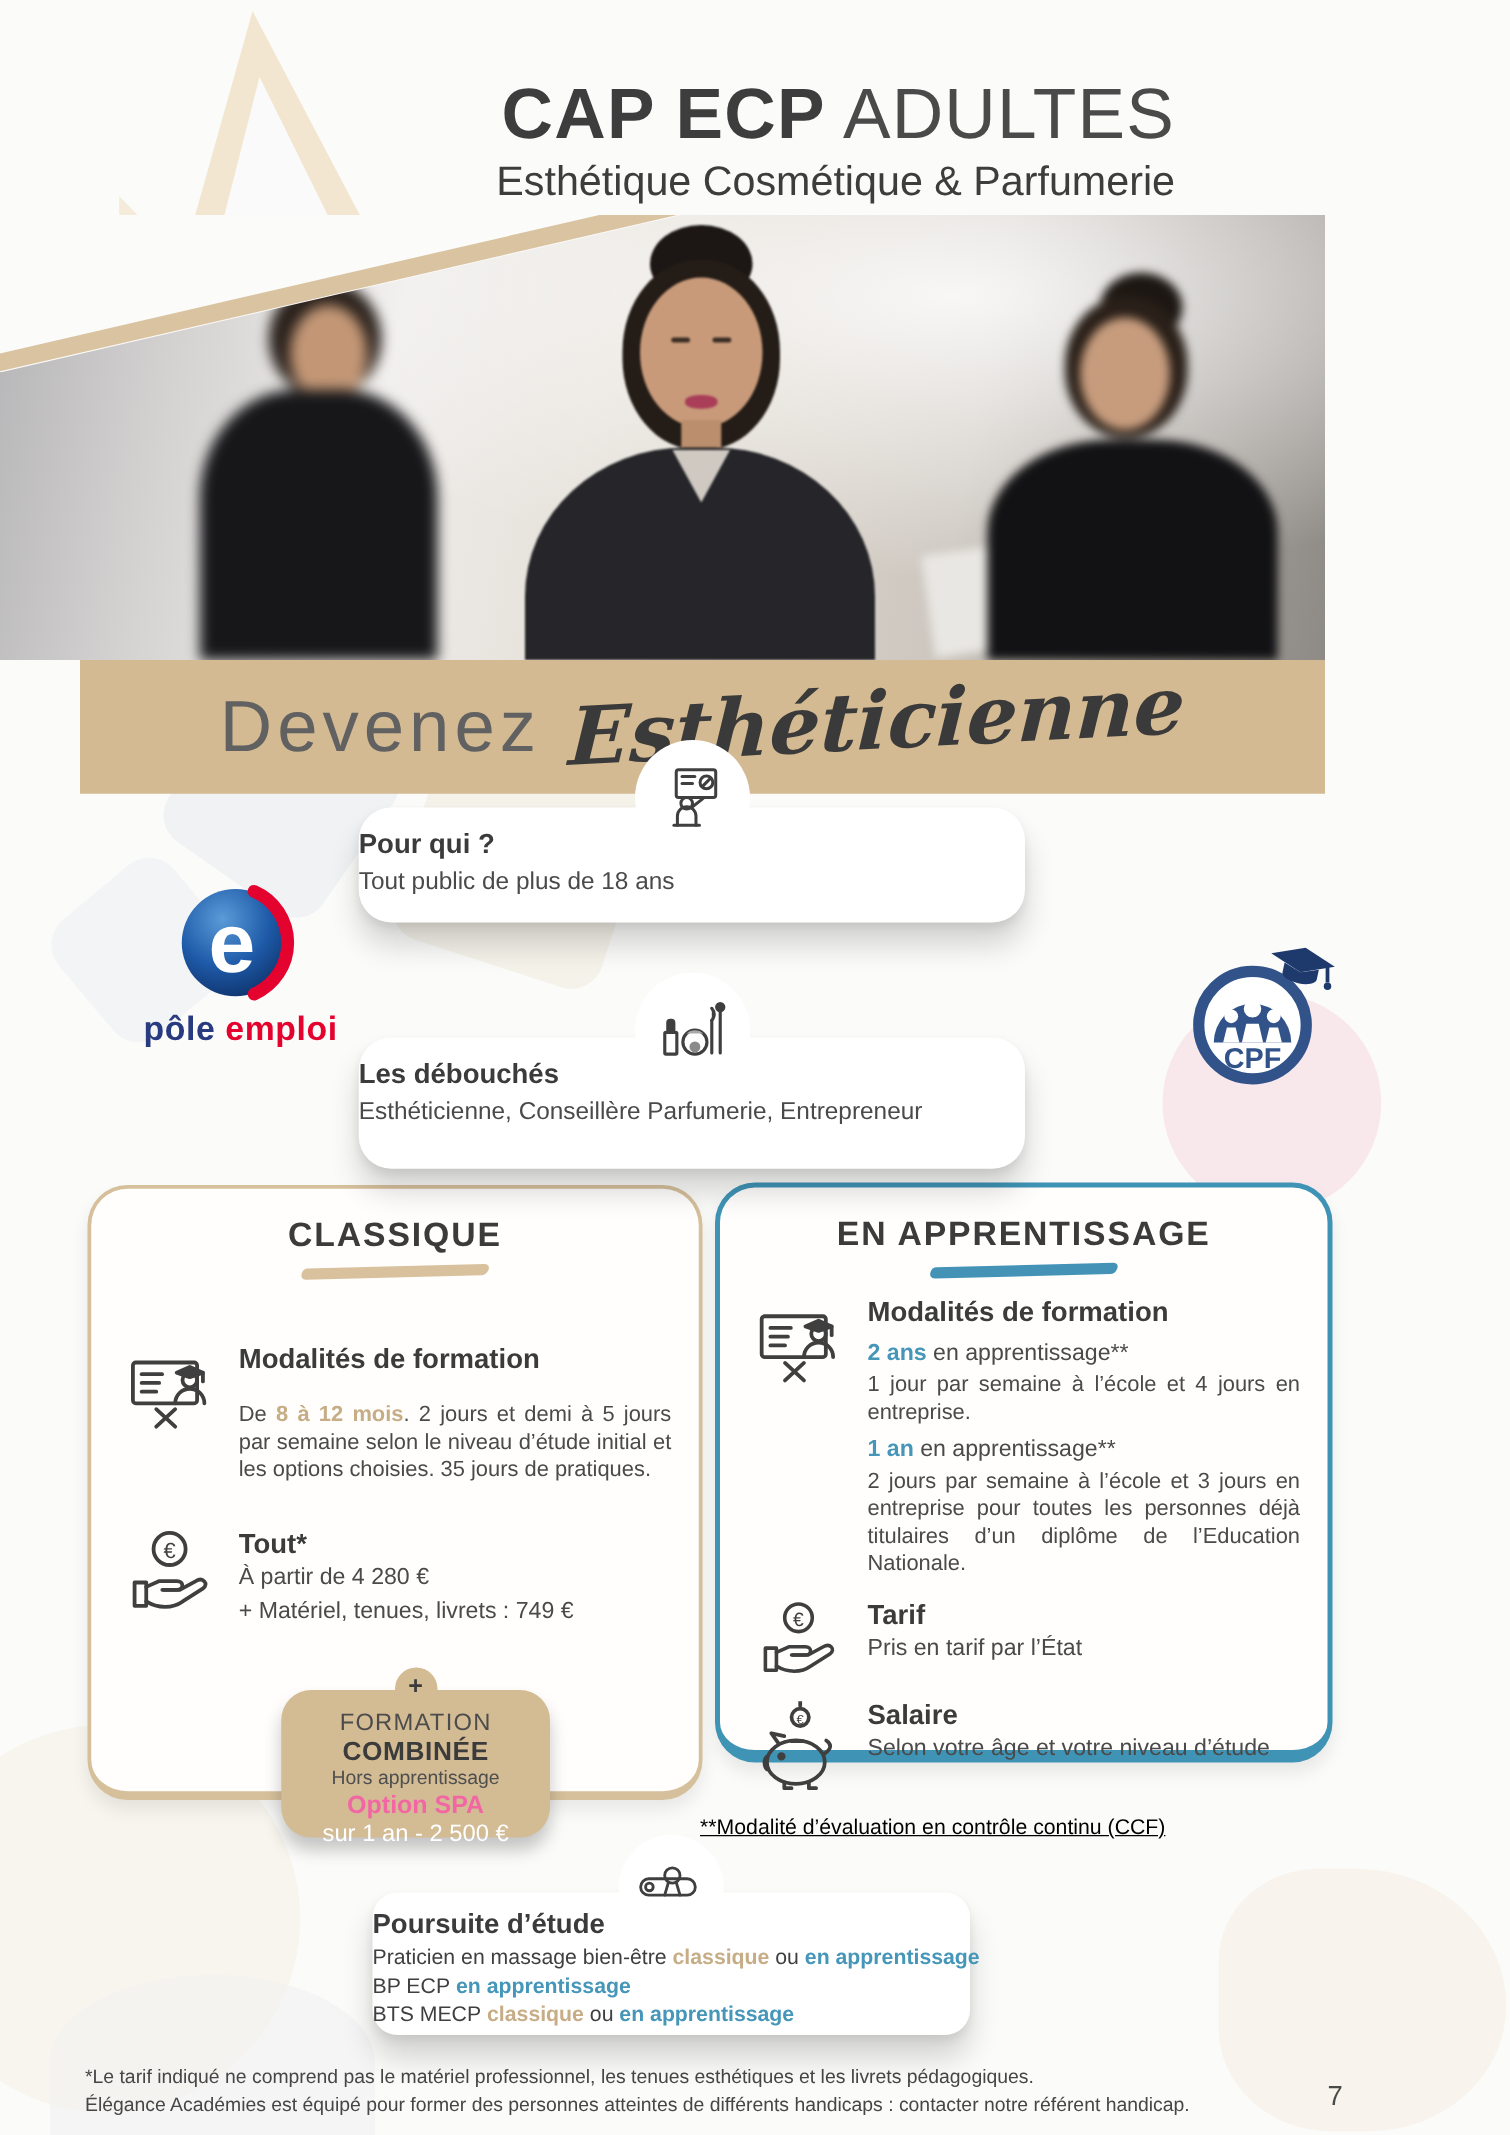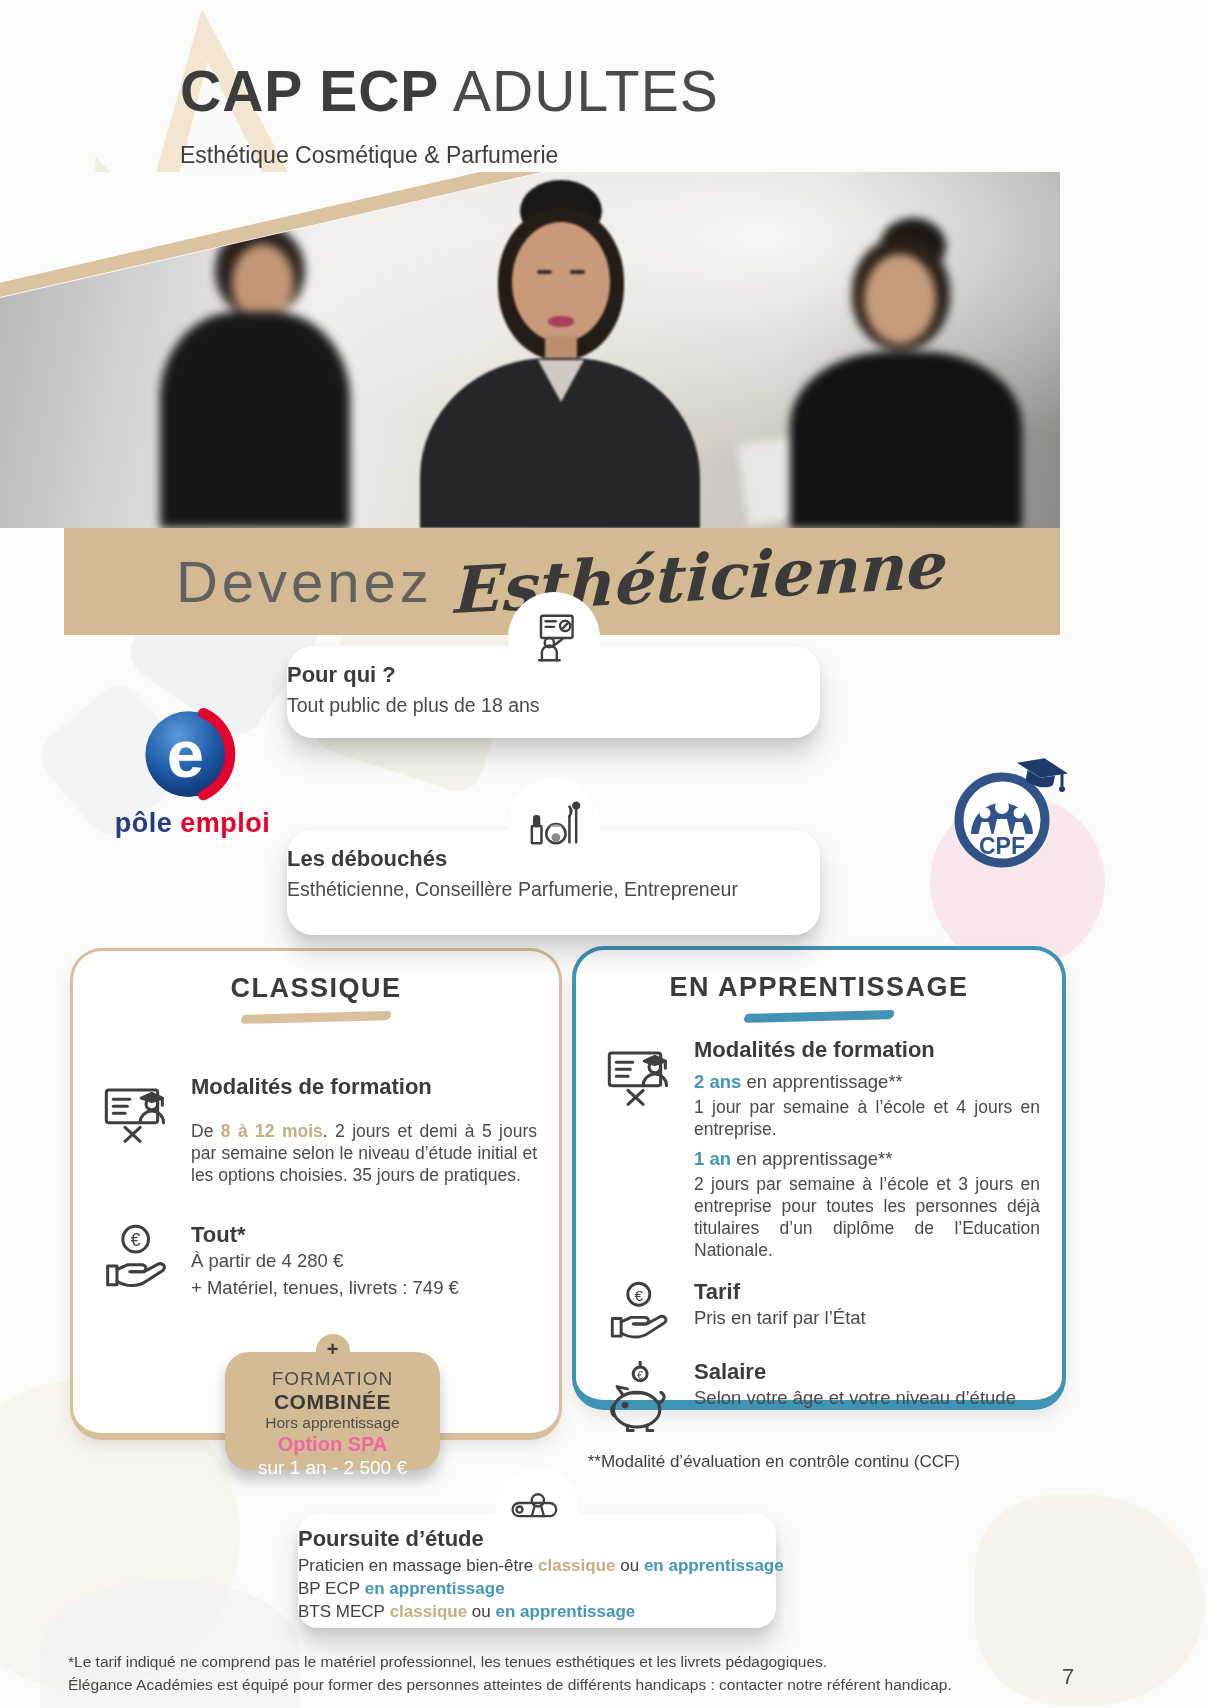--- a/index.html
+++ b/index.html
@@ -16,25 +16,25 @@
   #dec-sq1{left:150px;top:565px;width:150px;height:150px;background:#ecEEf1;background:#eceef1;transform:rotate(35deg);opacity:.7;}
   #dec-sq2{left:330px;top:600px;width:175px;height:175px;background:#f1ece2;transform:rotate(18deg);opacity:.65;}
   #dec-sq3{left:55px;top:700px;width:120px;height:120px;background:#eef0f3;transform:rotate(50deg);opacity:.6;}
   .blob{border-radius:50%;}
   #dec-pink1{left:930px;top:795px;width:175px;height:175px;background:#f6dce1;opacity:.6;}
   #dec-pink2{left:875px;top:985px;width:150px;height:150px;background:#f3ccd5;opacity:.45;}
   #dec-beige1{left:-70px;top:1380px;width:310px;height:310px;background:#f6efe2;opacity:.5;}
   #dec-beige2{left:975px;top:1495px;width:230px;height:210px;background:#f5eee0;opacity:.5;border-radius:40% 60% 55% 45%;}
   #dec-grey1{left:40px;top:1580px;width:260px;height:140px;background:#f0f0f2;opacity:.55;border-radius:50% 50% 0 0;}
   
-  #header{position:absolute;left:180px;top:62px;width:760px;text-align:left;z-index:2;}
+  #header{position:absolute;left:180px;top:62px;width:760px;text-align:right;z-index:2;}
   #title{font-size:57px;letter-spacing:1px;color:#3d3d3d;line-height:1.05;}
   #title .t-bold{font-weight:700;}
   #title .t-light{font-weight:400;color:#4a4a4a;}
-  #subtitle{font-size:23px;color:#3d3d3d;margin-top:20px;}
+  #subtitle{font-size:33px;color:#3d3d3d;margin-top:4px;}
   
   #photo{position:absolute;left:0;top:172px;width:1060px;height:356px;overflow:hidden;z-index:1;}
   .ph-bg{position:absolute;inset:0;
      background:radial-gradient(ellipse at 72% 18%, rgba(255,255,255,.85), rgba(255,255,255,0) 55%),
        linear-gradient(100deg,#b5b4b6 0%,#d6d4d3 15%,#efedeb 30%,#e6e1da 45%,#d9d2c8 58%,#cdc7c0 72%,#a8a39d 86%,#8e8a85 100%);}
   .ph{position:absolute;}
   .blur5{filter:blur(5px);} .blur4{filter:blur(4px);} .blur1{filter:blur(1px);}
   .ph-wedge{position:absolute;left:0;top:0;width:545px;height:126px;background:#fbfbfa;
      clip-path:polygon(0 0,100% 0,0 100%);}
   .ph-stripe{position:absolute;left:-4px;top:112px;width:585px;height:14px;background:#d7c09b;
@@ -88,21 +88,21 @@
   #badge{position:absolute;left:225px;top:1352px;width:215px;height:118px;background:#d3bb94;border-radius:24px;
      z-index:5;text-align:center;box-shadow:0 10px 14px rgba(0,0,0,.22);padding-top:5px;box-sizing:border-box;}
   #badge .plus{position:absolute;left:50%;top:-18px;transform:translateX(-50%);width:34px;height:34px;
      border-radius:50%;background:#d3bb94;color:#3b3b3b;font-weight:700;font-size:20px;line-height:30px;}
   .bd1{font-size:19px;color:#4c4c4c;letter-spacing:1px;margin-top:12px;line-height:1.1;}
   .bd2{font-size:21px;font-weight:700;color:#3b3b3b;letter-spacing:.5px;line-height:1.15;}
   .bd3{font-size:15.5px;color:#4e4e4e;line-height:1.15;}
   .bd4{font-size:20px;font-weight:700;color:#f266a4;line-height:1.2;}
   .bd5{font-size:19px;color:#ffffff;line-height:1.25;}
   
-  #ccf{position:absolute;left:560px;top:1452px;width:400px;text-align:right;font-size:17px;color:#404040;z-index:2;}
+  #ccf{position:absolute;left:560px;top:1452px;width:400px;text-align:left;font-size:17px;color:#000000;z-index:2;text-decoration:underline;}
   #poursuite{left:298px;top:1514px;width:478px;height:114px;border-radius:20px;}
   #poursuite .bubble{top:-46px;width:84px;height:84px;}
   #poursuite .pill-title{margin-top:12px;font-size:22px;}
   .pz{font-size:17px;line-height:1.35;color:#3f3f3f;white-space:nowrap;position:relative;}
   #poursuite .lines{margin-top:3px;}
   
   #footer{position:absolute;left:68px;top:1650px;width:1000px;font-size:15.5px;color:#464646;line-height:1.5;z-index:2;}
   #pagenum{position:absolute;left:1062px;top:1664px;font-size:22px;color:#4a4a4a;z-index:2;}
   svg{display:block;}
   .icon-stroke{stroke:#3f3f3f;stroke-width:2.6;fill:none;stroke-linecap:round;stroke-linejoin:round;}

